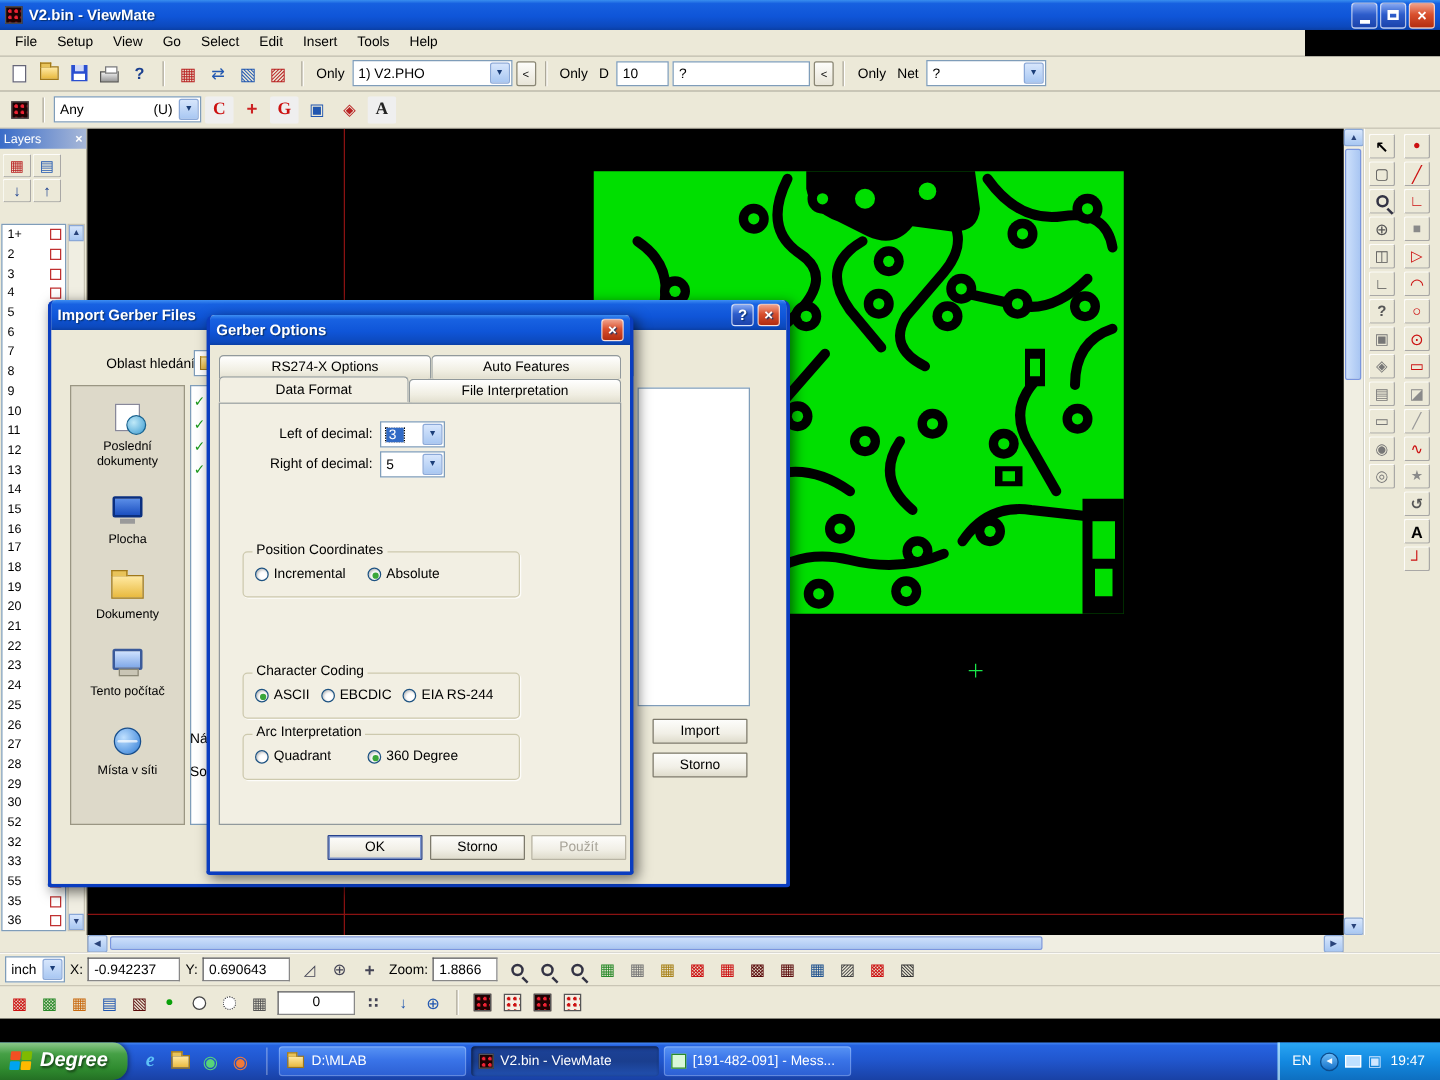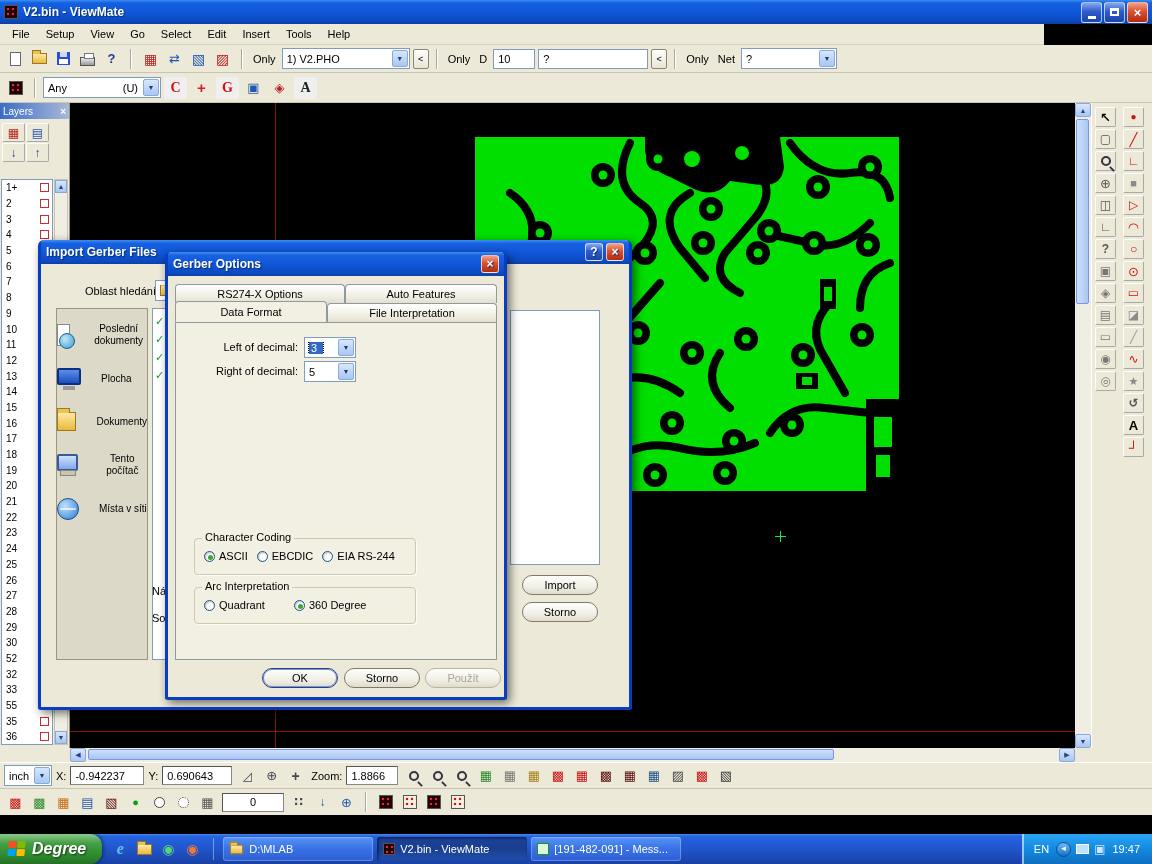--- a/index.html
+++ b/index.html
@@ -110,21 +110,21 @@
 
 
 .xp-dialog{position:absolute;background:#ece9d8;border:3px solid #0a3dc0;border-top:none;border-radius:6px 6px 3px 3px;box-shadow:3px 3px 10px rgba(0,0,0,.55)}
 .xp-titlebar{height:24px;display:flex;align-items:center;padding:0 5px;border-radius:4px 4px 0 0;color:#fff;font-weight:bold;font-size:12px;text-shadow:1px 1px 1px #08306b;
  background:linear-gradient(180deg,#3d8ef2 0%,#1862e2 14%,#0f55d8 55%,#0c49bd 90%,#0a3fa5 100%)}
 .xp-tb-btns{margin-left:auto;display:flex;gap:3px}
 .xp-btn{width:18px;height:18px;border-radius:3px;border:1px solid rgba(255,255,255,.7);display:flex;align-items:center;justify-content:center;color:#fff;font-weight:bold;font-size:12px;
  background:linear-gradient(180deg,#86a8f2,#2d5ccb 45%,#1b43ab)}
 .xp-btn.close{background:linear-gradient(180deg,#f0a089,#d9502e 45%,#b22c10)}
 .xp-body{position:absolute;left:0;right:0;top:24px;bottom:0}
-.xp-button{position:absolute;height:20px;width:76px;display:flex;align-items:center;justify-content:center;font-size:11px;border-radius:11px;
+.xp-button{position:absolute;height:20px;width:76px;display:flex;align-items:center;justify-content:center;font-size:11px;border-radius:1px;
  background:linear-gradient(180deg,#fdfdfb,#f1efe6 60%,#dfdccc);border:1px solid #7d7a6c}
 .xp-button.default{border:1px solid #26418d;box-shadow:0 0 0 1px #7a94cf inset}
 .xp-button.disabled{color:#a8a499;border-color:#b8b4a4}
 
 
 #gerber-tabs .tab{position:absolute;height:19px;display:flex;align-items:center;justify-content:center;font-size:11px;
  border:1px solid #91999c;border-bottom:none;border-radius:4px 4px 0 0;background:linear-gradient(180deg,#fff,#f0eee2 65%,#e2dfcf)}
 #gerber-tabs .tab.active{height:21px;background:#f2efe3;z-index:5;border-bottom:1px solid #f2efe3}
 #gerber-pane{position:absolute;left:7px;top:46px;width:322px;height:338px;background:#f2efe3;border:1px solid #91999c}
 .declabel{position:absolute;width:114px;text-align:right}
@@ -132,21 +132,21 @@
 .grplabel{position:absolute;top:-8px;left:7px;background:#f2efe3;padding:0 3px}
 .grprow{position:absolute;left:9px;top:11px;right:3px;display:flex;align-items:center}
 .gopt{display:flex;align-items:center;gap:4px;width:90px}
 .gopt.compact{width:auto;margin-right:9px}
 .radio{width:11px;height:11px;border-radius:50%;border:1px solid #1d5281;background:#fff;position:relative;box-shadow:inset 1px 1px 2px rgba(0,0,0,.25);flex:0 0 auto}
 .radio.sel::after{content:"";position:absolute;left:3px;top:3px;width:5px;height:5px;border-radius:50%;background:#3aa63a}
 .hl{background:#316ac5;color:#fff;outline:1px dotted #000;padding:0 6px 0 2px}
 
 
 #places-bar{position:absolute;left:15px;top:44px;width:92px;height:352px;background:#ddd9c9;border:1px solid #9a9683;display:flex;flex-direction:column;align-items:center;padding-top:14px;gap:22px}
-.place{display:flex;align-items:center;gap:20px;width:100%}
+.place{display:flex;flex-direction:column;align-items:center;gap:7px;width:100%}
 .plabel{font-size:10px;text-align:center;line-height:1.15}
 #file-list{position:absolute;left:111px;top:44px;width:354px;height:352px;background:#fff;border:1px solid #7f9db9;padding:3px 2px}
 .flrow{height:18px;display:flex;align-items:center}
 .fcheck{color:#1a9a1a;font-weight:bold;font-size:11px}
 #preview-pane{position:absolute;left:469px;top:46px;width:90px;height:255px;background:#fff;border:1px solid #7f9db9}
 .partial{position:absolute}
 
 
 .ic-page{width:11px;height:14px;background:#fff;border:1px solid #667}
 .ic-folder{width:15px;height:11px;background:linear-gradient(#ffe9a2,#e8b93e);border:1px solid #a07818;position:relative;display:inline-block}
@@ -898,20 +898,33 @@
             </span>
           <span class="arrow">▼</span>
         </div>
         <span class="declabel" style="left:8px;top:42px">Right of decimal:</span>
         <div class="combo abs" style="left:128px;top:38px;width:52px">
           <span class="val">
               <span>5</span>
             </span>
           <span class="arrow">▼</span>
         </div>
+          <div class="grpbox" style="top: 118px;">
+            <span class="grplabel">Position Coordinates</span>
+            <div class="grprow">
+              <label class="gopt">
+                <span class="radio"></span>
+                <span class="goptlabel">Incremental</span>
+              </label>
+              <label class="gopt">
+                <span class="radio sel"></span>
+                <span class="goptlabel">Absolute</span>
+              </label>
+            </div>
+          </div>
           <div class="grpbox" style="top: 215px;">
             <span class="grplabel">Character Coding</span>
             <div class="grprow">
               <label class="gopt compact">
                 <span class="radio sel"></span>
                 <span class="goptlabel">ASCII</span>
               </label>
               <label class="gopt compact">
                 <span class="radio"></span>
                 <span class="goptlabel">EBCDIC</span>

